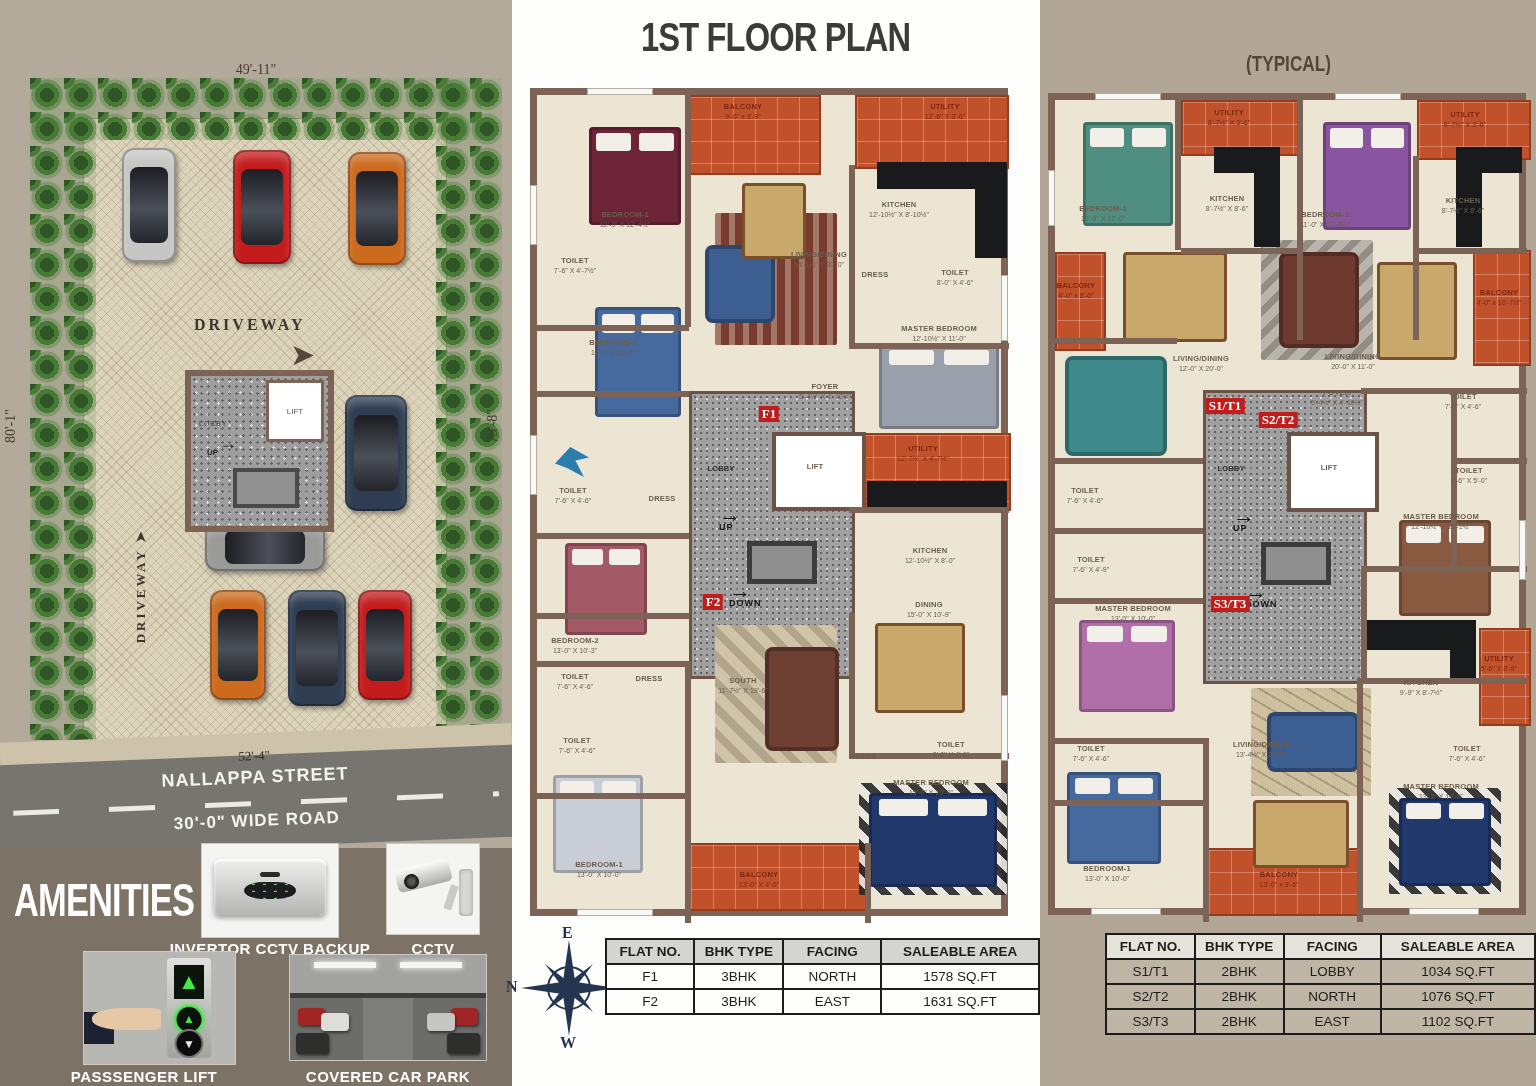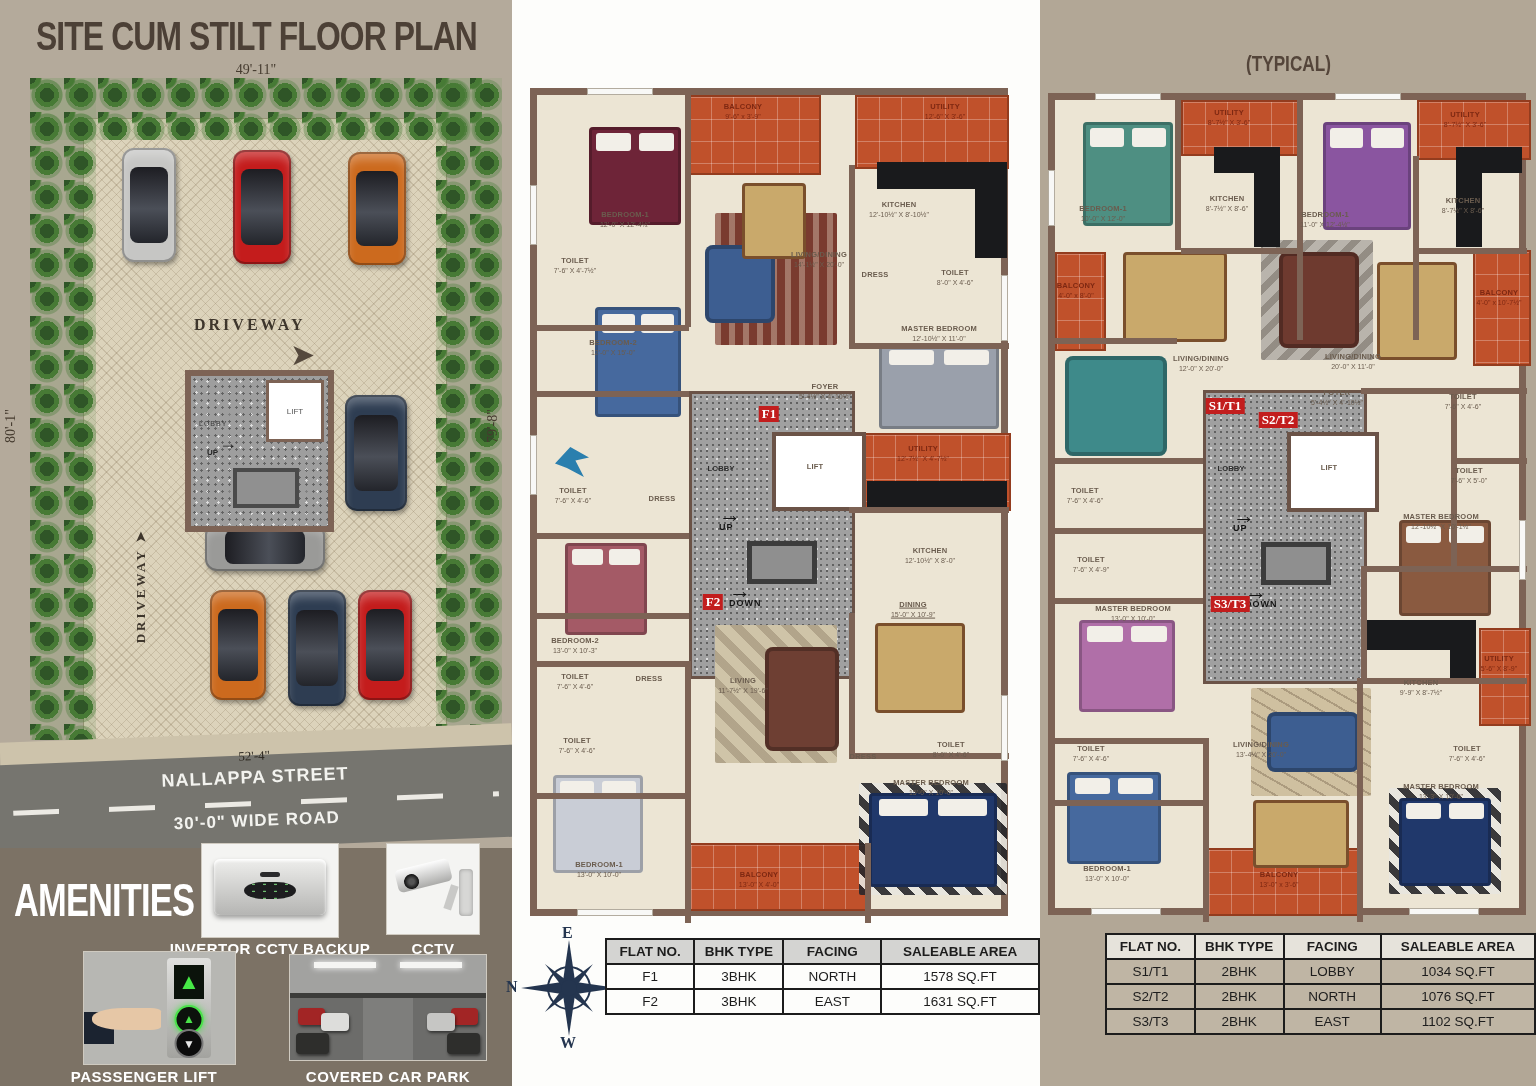--- a/index.html
+++ b/index.html
@@ -110,23 +110,20 @@
   
   .compass{position:absolute;left:2px;top:928px;width:110px;height:120px;}
   .cletter{position:absolute;font-family:"Liberation Serif",serif;font-weight:bold;color:#24354f;font-size:16px;}
 </style>
 </head>
 <body>
 
 <div class="page">
 
   <section class="panel-left">
-    <div class="titlewrap" style="top:16px;">
-      <span class="cond h-title">SITE CUM STILT FLOOR PLAN</span>
-    </div>
     <div class="titlewrap dimtxt" style="top:62px;">49'-11"</div>
 
     <div class="site">
       <div class="ground"></div>
       <div class="hedge" style="left:22px;top:0;width:452px;height:62px;"></div>
       <div class="hedge" style="left:22px;top:0;width:66px;height:662px;"></div>
       <div class="hedge" style="left:428px;top:0;width:66px;height:666px;"></div>
 
       <div class="car" style="--c:#c6c6c4;left:114px;top:70px;width:54px;height:114px;">
           <i class="cw"></i>
@@ -217,20 +214,23 @@
       <div class="pcar" style="background:#dddddb;left:16%;top:55%;"></div>
       <div class="pcar" style="background:#2e2e2c;left:3%;top:74%;width:17%;height:20%;"></div>
       <div class="pcar" style="background:#a22525;right:4%;top:50%;"></div>
       <div class="pcar" style="background:#c6c6c4;right:16%;top:55%;"></div>
       <div class="pcar" style="background:#2e2e2c;right:3%;top:74%;width:17%;height:20%;"></div>
     </div>
     <div class="cap" style="left:290px;top:220px;width:196px;">COVERED CAR PARK</div>
   </section>
 
   <section class="panel-mid">
+    <div class="titlewrap" style="top:16px;">
+      <span class="cond m-title">1ST  FLOOR PLAN</span>
+    </div>
 
     <div class="plan" style="left:18px;top:88px;width:478px;height:828px;">
 
       <div class="tile" style="left:150px;top:0;width:130px;height:76px;"></div>
       <div class="tile" style="left:318px;top:0;width:150px;height:70px;"></div>
       <div class="tile" style="left:312px;top:338px;width:158px;height:74px;"></div>
       <div class="tile" style="left:152px;top:748px;width:178px;height:64px;"></div>
       <div class="stone" style="left:152px;top:296px;width:160px;height:282px;"></div>
       <div class="liftroom" style="left:235px;top:337px;width:86px;height:71px;"></div>
       <div class="landing2" style="left:210px;top:446px;width:60px;height:33px;"></div>
@@ -345,37 +345,37 @@
           <div class="rn">TOILET</div>
           <div class="rd">7'-6" X 4'-6"</div>
         </div>
       <div class="rl" style="left:125px;top:404px;">
           <div class="rn">DRESS</div>
         </div>
       <div class="rl" style="left:393px;top:460px;">
           <div class="rn">KITCHEN</div>
           <div class="rd">12'-10½" X 8'-0"</div>
         </div>
-      <div class="rl" style="left:376px;top:514px;text-decoration:underline;">
+      <div class="rl" style="left:392px;top:514px;">
           <div class="rn">DINING</div>
           <div class="rd">15'-0" X 10'-9"</div>
         </div>
       <div class="rl" style="left:38px;top:550px;">
           <div class="rn">BEDROOM-2</div>
           <div class="rd">13'-0" X 10'-3"</div>
         </div>
       <div class="rl" style="left:38px;top:586px;">
           <div class="rn">TOILET</div>
           <div class="rd">7'-6" X 4'-6"</div>
         </div>
       <div class="rl" style="left:112px;top:584px;">
           <div class="rn">DRESS</div>
         </div>
       <div class="rl" style="left:206px;top:590px;">
-          <div class="rn">LIVING</div>
+          <div class="rn">SOUTH</div>
           <div class="rd">11'-7½" X 19'-6"</div>
         </div>
       <div class="rl" style="left:40px;top:650px;">
           <div class="rn">TOILET</div>
           <div class="rd">7'-6" X 4'-6"</div>
         </div>
       <div class="rl" style="left:326px;top:662px;">
           <div class="rn">DRESS</div>
         </div>
       <div class="rl" style="left:414px;top:654px;">

